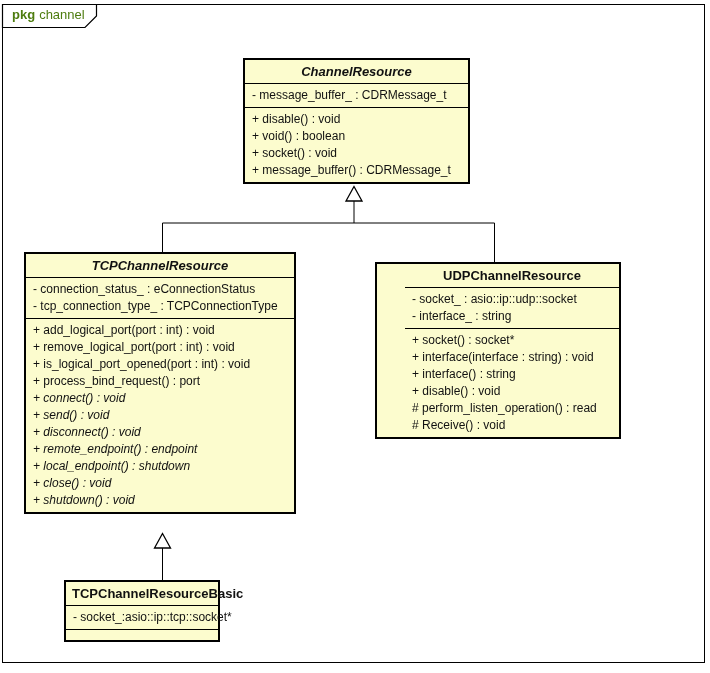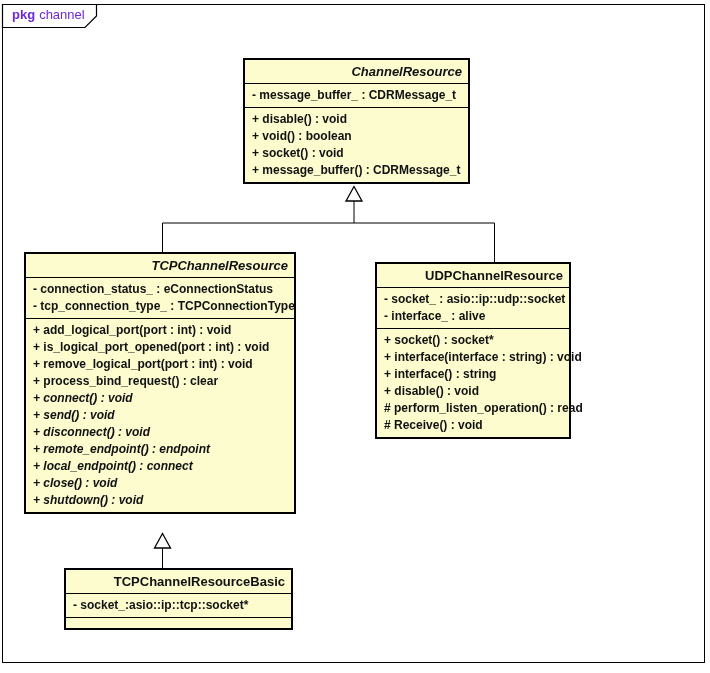--- a/index.html
+++ b/index.html
@@ -21,46 +21,45 @@
     z-index: 2;
     background: #FCFCCE;
     border: 2px solid #000000;
     box-sizing: border-box;
     color: #111111;
   }
   .uml-title {
     font-weight: bold;
     font-size: 13px;
     line-height: 17px;
-    text-align: right;
+    text-align: center;
     padding: 3px 6px;
     white-space: nowrap;
   }
   .uml-title.abstract { font-style: italic; }
   .uml-section {
     border-top: 1.5px solid #000000;
     padding: 3px 7px;
     font-size: 12px;
     line-height: 17px;
-    font-weight: bold;
   }
   .uml-section.empty {
     height: 10px;
     padding: 0;
   }
   .member-row { white-space: nowrap; }
   .member-row.abstract { font-style: italic; }
   #frame-tab-text {
     position: absolute;
     left: 12px;
     top: 8px;
     z-index: 3;
     font-size: 13px;
     line-height: 14px;
-    color: #6d28d9;
+    color: #4d7c0f;
     white-space: nowrap;
   }
   #frame-tab-text .bold { font-weight: bold; margin-right: 4px; }
 </style>
 </head>
 <body>
 
 <div id="stage">
 
   <svg id="diagram-svg" width="710" height="673" viewBox="0 0 710 673">
@@ -94,50 +93,50 @@
   </div>
 
   <div class="uml-class" style="left:24px; top:252px; width:272px;">
     <div class="uml-title abstract">TCPChannelResource</div>
     <div class="uml-section">
       <div class="member-row">- connection_status_ : eConnectionStatus</div>
       <div class="member-row">- tcp_connection_type_ : TCPConnectionType</div>
     </div>
     <div class="uml-section">
       <div class="member-row">+ add_logical_port(port : int) : void</div>
+      <div class="member-row">+ remove_logical_port(port : int) : void</div>
       <div class="member-row">+ is_logical_port_opened(port : int) : void</div>
-      <div class="member-row">+ remove_logical_port(port : int) : void</div>
-      <div class="member-row">+ process_bind_request() : clear</div>
+      <div class="member-row">+ process_bind_request() : port</div>
       <div class="member-row abstract">+ connect() : void</div>
       <div class="member-row abstract">+ send() : void</div>
       <div class="member-row abstract">+ disconnect() : void</div>
       <div class="member-row abstract">+ remote_endpoint() : endpoint</div>
-      <div class="member-row abstract">+ local_endpoint() : connect</div>
+      <div class="member-row abstract">+ local_endpoint() : shutdown</div>
       <div class="member-row abstract">+ close() : void</div>
       <div class="member-row abstract">+ shutdown() : void</div>
     </div>
   </div>
 
-  <div class="uml-class" style="left:375px; top:262px; width:196px;">
+  <div class="uml-class" style="left:375px; top:262px; width:246px;padding-left:28px;">
     <div class="uml-title">UDPChannelResource</div>
     <div class="uml-section">
       <div class="member-row">- socket_ : asio::ip::udp::socket</div>
-      <div class="member-row">- interface_ : alive</div>
+      <div class="member-row">- interface_ : string</div>
     </div>
     <div class="uml-section">
       <div class="member-row">+ socket() : socket*</div>
       <div class="member-row">+ interface(interface : string) : void</div>
       <div class="member-row">+ interface() : string</div>
       <div class="member-row">+ disable() : void</div>
       <div class="member-row"># perform_listen_operation() : read</div>
       <div class="member-row"># Receive() : void</div>
     </div>
   </div>
 
-  <div class="uml-class" style="left:64px; top:568px; width:229px;">
+  <div class="uml-class" style="left:64px; top:580px; width:156px;">
     <div class="uml-title">TCPChannelResourceBasic</div>
     <div class="uml-section">
       <div class="member-row">- socket_:asio::ip::tcp::socket*</div>
     </div>
     <div class="uml-section empty"></div>
   </div>
 
 </div>
 
 </body></html>

